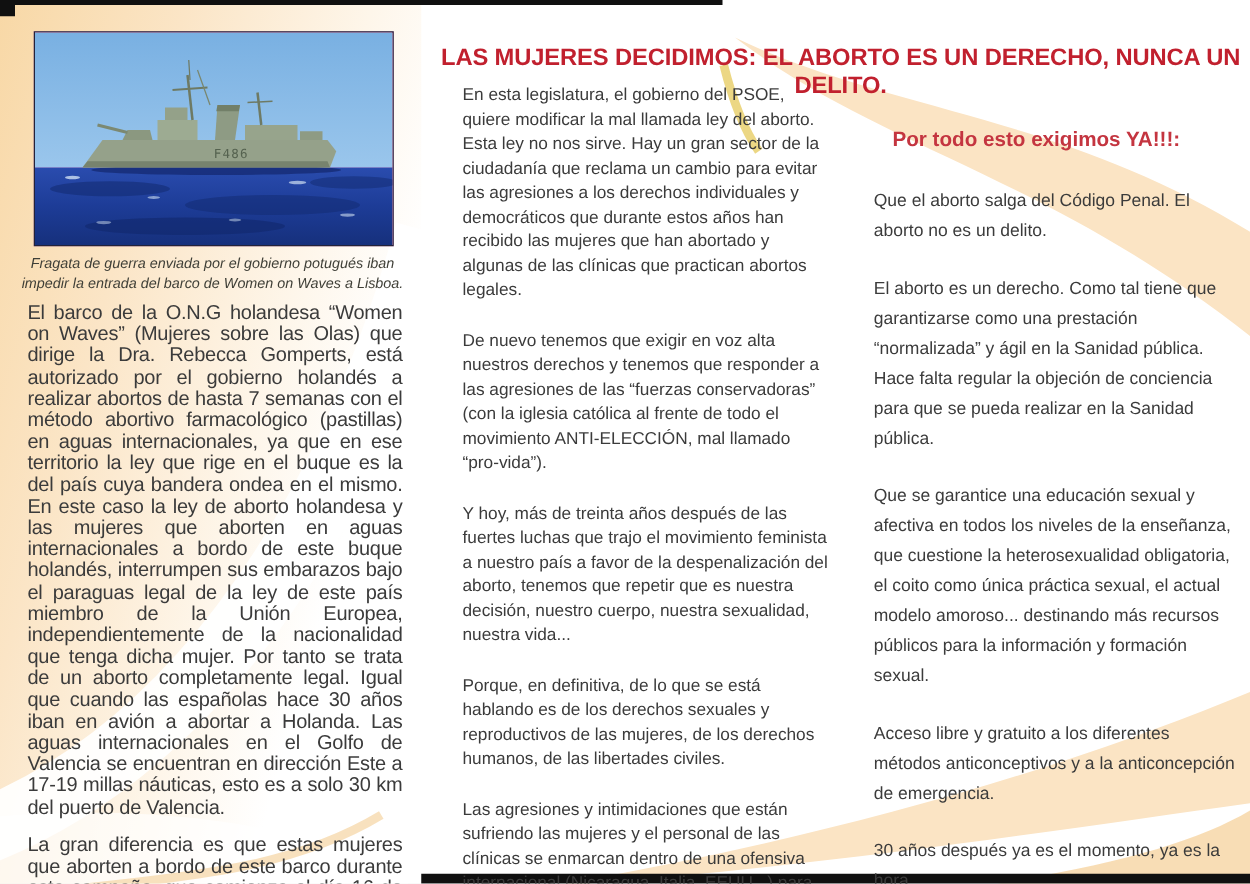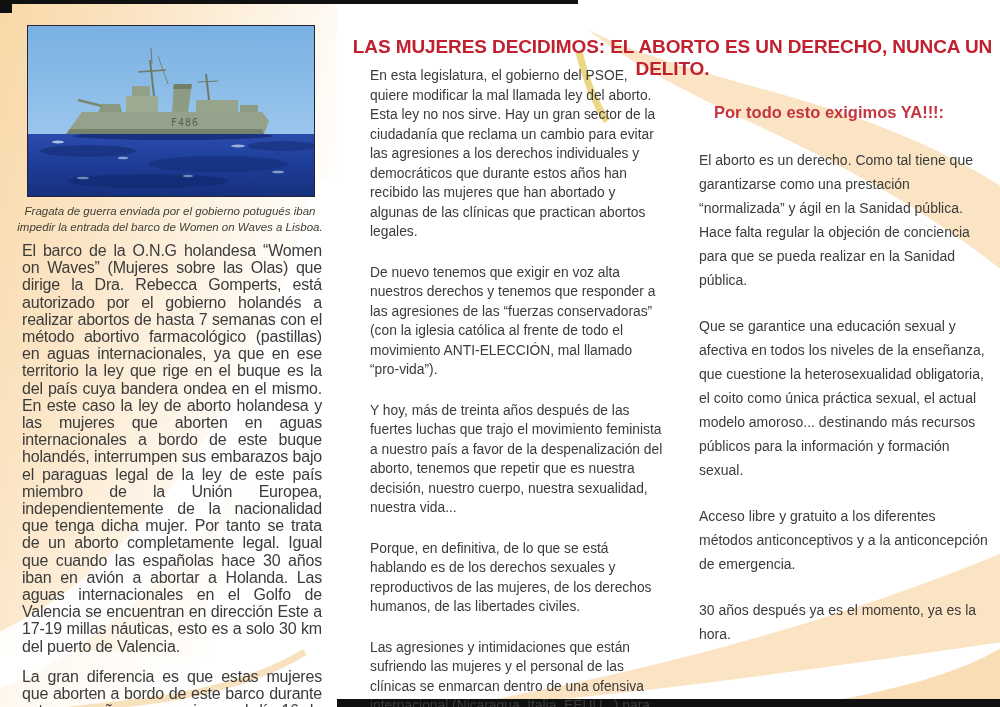--- a/index.html
+++ b/index.html
@@ -157,20 +157,21 @@
   <div class="mid-col">
     <p>En esta legislatura, el gobierno del PSOE, quiere modificar la mal llamada ley del aborto. Esta ley no nos sirve. Hay un gran sector de la ciudadanía que reclama un cambio para evitar las agresiones a los derechos individuales y democráticos que durante estos años han recibido las mujeres que han abortado y algunas de las clínicas que practican abortos legales.</p>
     <p>De nuevo tenemos que exigir en voz alta nuestros derechos y tenemos que responder a las agresiones de las “fuerzas conservadoras” (con la iglesia católica al frente de todo el movimiento ANTI-ELECCIÓN, mal llamado “pro-vida”).</p>
     <p>Y hoy, más de treinta años después de las fuertes luchas que trajo el movimiento feminista a nuestro país a favor de la despenalización del aborto, tenemos que repetir que es nuestra decisión, nuestro cuerpo, nuestra sexualidad, nuestra vida...</p>
     <p>Porque, en definitiva, de lo que se está hablando es de los derechos sexuales y reproductivos de las mujeres, de los derechos humanos, de las libertades civiles.</p>
     <p>Las agresiones y intimidaciones que están sufriendo las mujeres y el personal de las clínicas se enmarcan dentro de una ofensiva internacional (Nicaragua, Italia, EEUU...) para restringir estos derechos tan duramente conquistados por las mujeres.</p>
   </div>
 
   <div class="right-col">
     <h2 class="right-heading">Por todo esto exigimos YA!!!:</h2>
+    <p class="demand">Que el aborto salga del Código Penal. El aborto no es un delito.</p>
     <p class="demand">El aborto es un derecho. Como tal tiene que garantizarse como una prestación “normalizada” y ágil en la Sanidad pública. Hace falta regular la objeción de conciencia para que se pueda realizar en la Sanidad pública.</p>
     <p class="demand">Que se garantice una educación sexual y afectiva en todos los niveles de la enseñanza, que cuestione la heterosexualidad obligatoria, el coito como única práctica sexual, el actual modelo amoroso... destinando más recursos públicos para la información y formación sexual.</p>
     <p class="demand">Acceso libre y gratuito a los diferentes métodos anticonceptivos y a la anticoncepción de emergencia.</p>
     <p class="demand">30 años después ya es el momento, ya es la hora.</p>
 
   </div>
 
 </div>
 
 </body></html>

